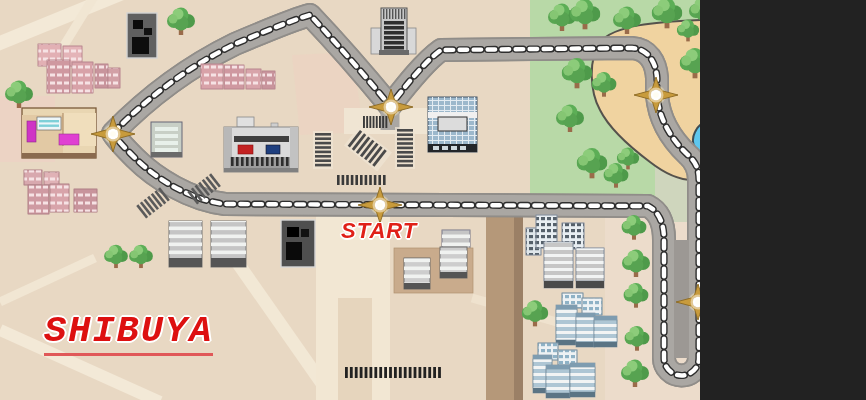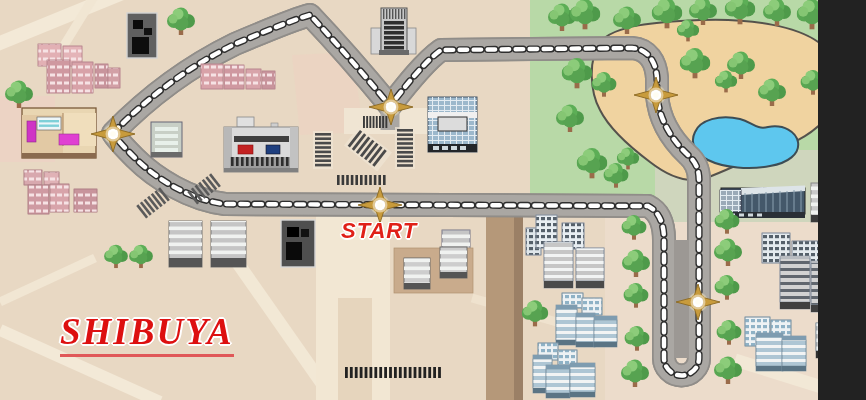--- a/index.html
+++ b/index.html
@@ -1,25 +1,25 @@
 <!DOCTYPE html>
 <html><head>
 <meta charset="utf-8">
 <style>
   html,body{margin:0;padding:0;background:#222;}
-  #stage{position:relative;width:818px;height:400px;overflow:hidden;
+  #stage{position:relative;width:700px;height:400px;overflow:hidden;
          font-family:"Liberation Sans",sans-serif;background:#e8d8c3;}
   #stage svg{position:absolute;left:0;top:0;}
   .maplabel{position:absolute;font-style:italic;font-weight:bold;white-space:nowrap;}
   #start-label{left:341px;top:218px;font-size:22px;color:#e02018;letter-spacing:1px;
     font-family:"Liberation Sans",sans-serif;
     text-shadow:-1.5px 0 #fff,1.5px 0 #fff,0 -1.5px #fff,0 1.5px #fff,
                 -1px -1px #fff,1px 1px #fff,1px -1px #fff,-1px 1px #fff;}
-  #region-label{left:60px;top:310px;font-size:37px;color:#dd1010;letter-spacing:2px;
-    font-family:Liberation Serif, serif;
+  #region-label{left:44px;top:310px;font-size:37px;color:#dd1010;letter-spacing:2px;
+    font-family:Liberation Mono, monospace;
     padding-bottom:1px;border-bottom:3px solid #e05858;
     text-shadow:-2px 0 #fff,2px 0 #fff,0 -2px #fff,0 2px #fff,
                 -1px -1px #fff,1px 1px #fff,1px -1px #fff,-1px 1px #fff;}
 </style>
 </head>
 <body>
 
 <div id="stage">
 <svg width="866" height="400" viewBox="0 0 866 400">
   <defs>

